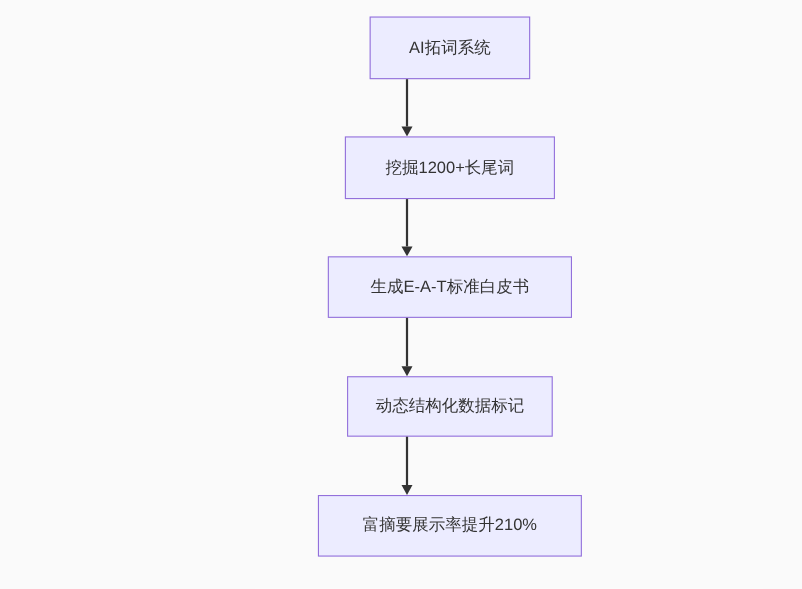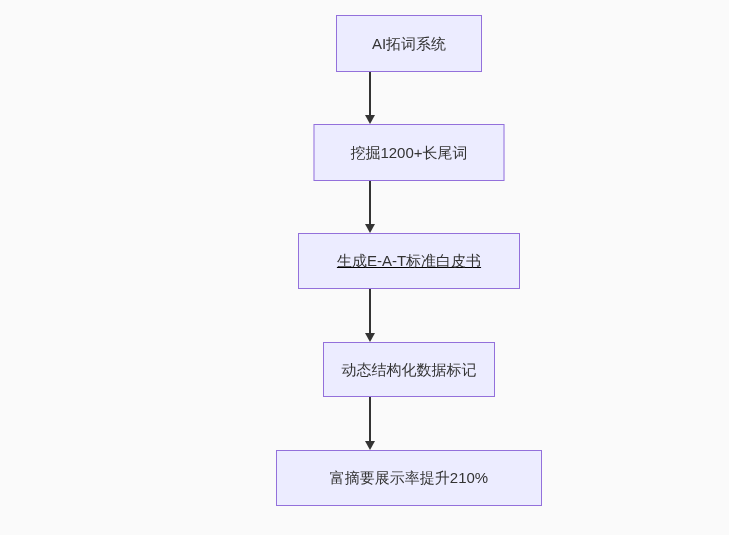--- a/index.html
+++ b/index.html
@@ -53,23 +53,23 @@
   }
   .edge-arrowhead {
     width: 0; height: 0;
     border-left: 5px solid transparent;
     border-right: 5px solid transparent;
     border-top: 9px solid var(--arrow-color);
   }
   
   .n0 { top: 15px;  width: 146px; height: 57px; }
   .n1 { top: 124px; width: 191px; height: 57px; align-items: center; }
-  .n2 { top: 233px; width: 222px; height: 56px; text-decoration: underline; }
-  .n3 { top: 342px; width: 172px; height: 55px; text-align: center; }
-  .n4 { top: 450px; width: 266px; height: 56px; }
+  .n2 { top: 233px; width: 222px; height: 56px; }
+  .n3 { top: 342px; width: 187px; height: 55px; text-align: center; }
+  .n4 { top: 450px; width: 240px; height: 56px; }
   
   .e0 { top: 72px;  height: 52px; }
   .e1 { top: 181px; height: 52px; }
   .e2 { top: 289px; height: 53px; }
   .e3 { top: 397px; height: 53px; }
 </style>
 </head>
 <body>
 
 <div class="canvas">

